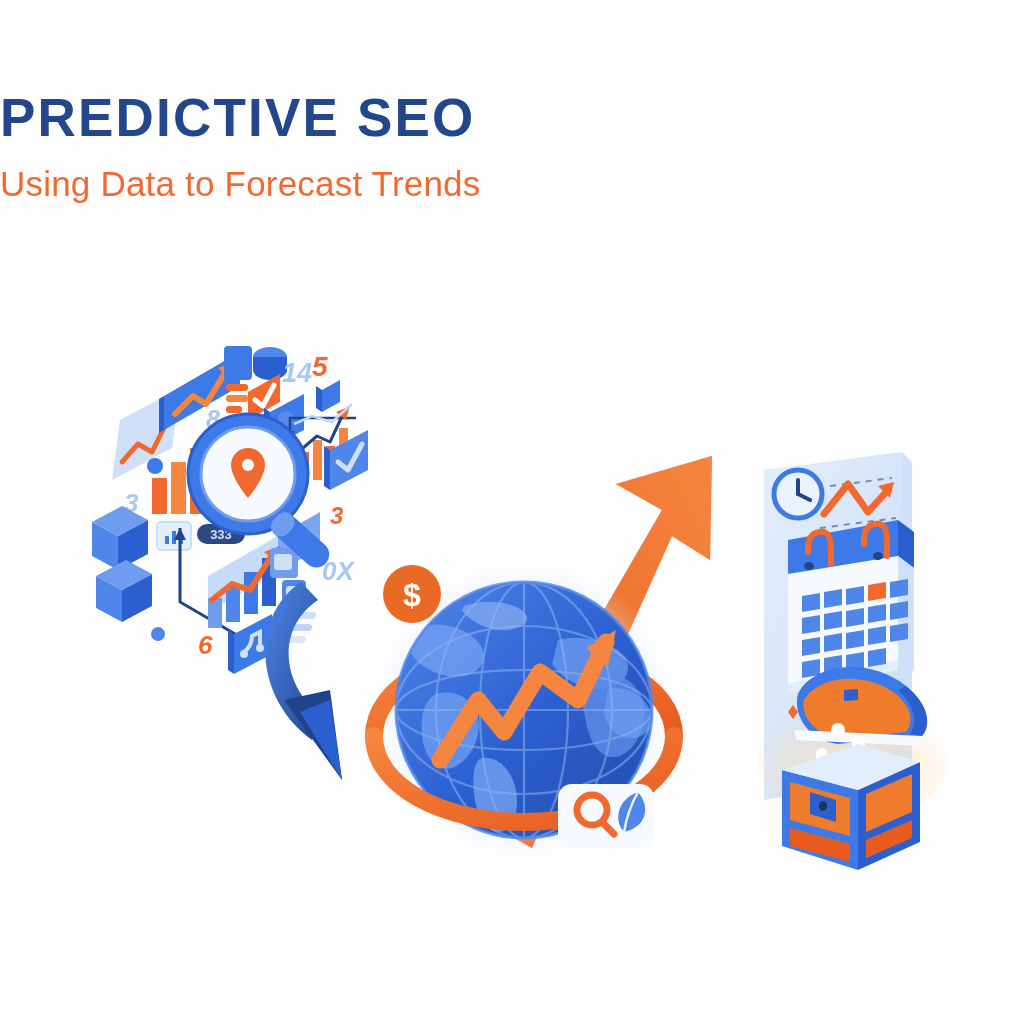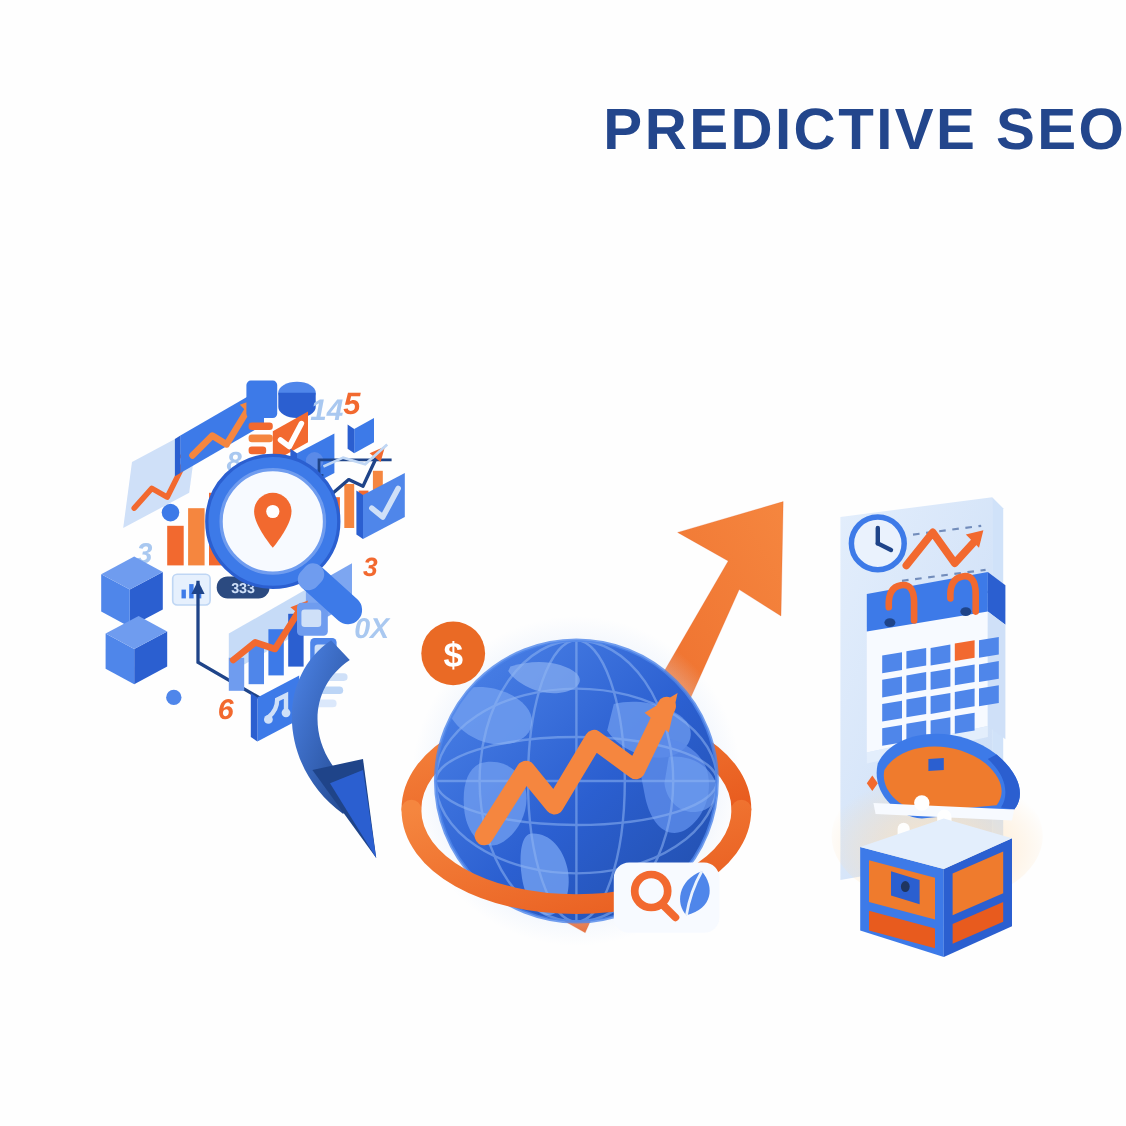--- a/index.html
+++ b/index.html
@@ -14,21 +14,21 @@
     position: relative;
     width: 1024px; height: 1024px;
     background: #fefefe;
   }
 
   
   .head {
     position: absolute;
     left: 0; top: 88px;
     width: 1024px;
-    text-align: right;
+    text-align: left;
   }
   .title {
     font-size: 53px;
     font-weight: bold;
     letter-spacing: 2.2px;
     color: #23468c;
     line-height: 1.12;
     margin: 0;
   }
   .subtitle {
@@ -48,20 +48,21 @@
   }
   .art svg { display: block; }
 </style>
 </head>
 <body style="background: rgb(254, 254, 254);">
 
 <div id="canvas" style="background: rgb(254, 254, 254);">
 
   <div class="head">
     <h1 class="title">PREDICTIVE SEO</h1>
+    <p class="subtitle">Using Data to Forecast Trends</p>
   </div>
 
   <div class="art">
   <svg viewBox="0 0 1024 1024" width="1024" height="1024" xmlns="http://www.w3.org/2000/svg">
     <defs>
       <linearGradient id="gGlobe" x1="0" y1="0" x2="1" y2="1">
         <stop offset="0%" stop-color="#4f86ea"></stop>
         <stop offset="55%" stop-color="#2b5fd0"></stop>
         <stop offset="100%" stop-color="#214da8"></stop>
       </linearGradient>

